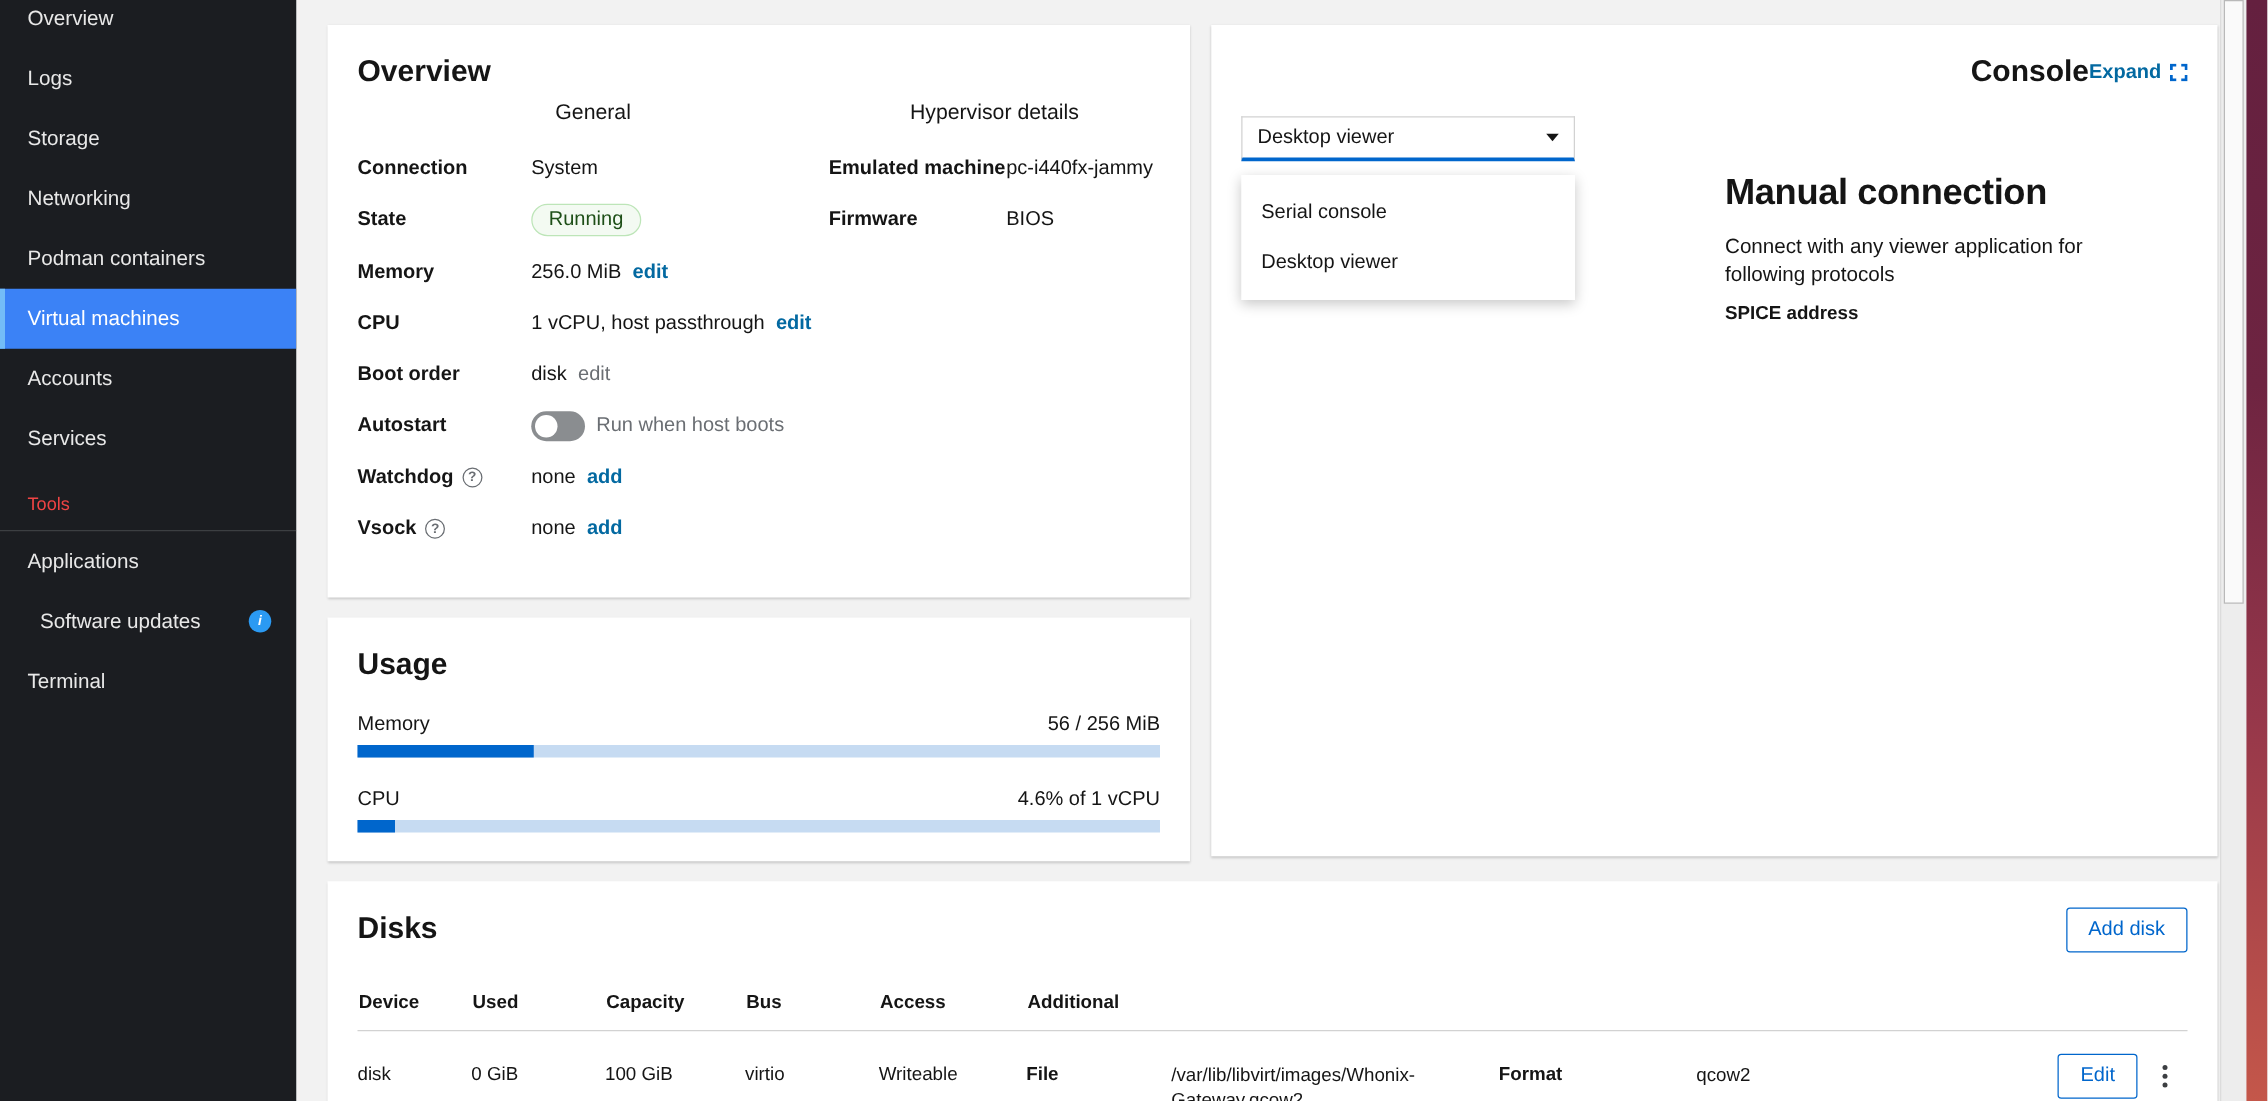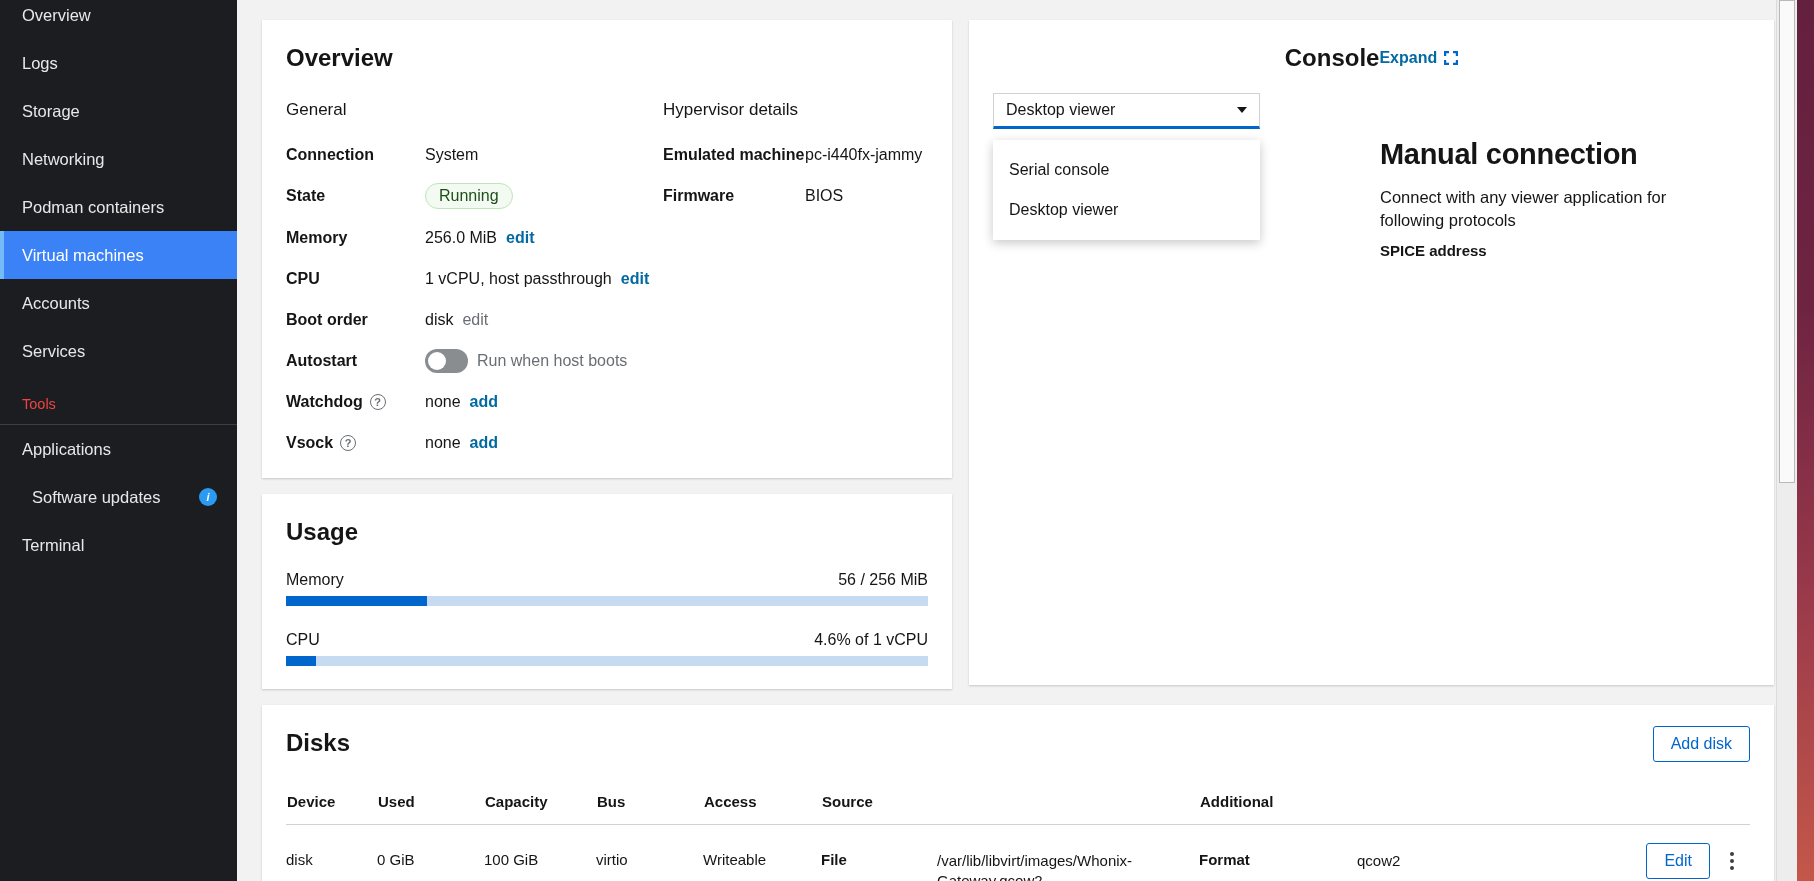--- a/index.html
+++ b/index.html
@@ -44,21 +44,21 @@
     display: grid;
     grid-template-columns: 690px 805px;
     gap: 16px 17px;
     align-items: start;
   }
   .card { background: #fff; box-shadow: 0 1px 2px rgba(3,3,3,0.18); padding: 24px; }
   .card-title { font-size: 24px; font-weight: 700; color: #151515; }
 
   
   #overview-card { height: 458px; }
-  .overview-body { margin-top: 28px; display: grid; grid-template-columns: 377px 1fr; }
+  .overview-body { margin-top: 8px; display: grid; grid-template-columns: 377px 1fr; text-align: center; }
   .fieldgroup-heading { font-size: 17px; font-weight: 400; margin-bottom: 22px; }
   .dl-row {
     display: grid; align-items: center;
     margin-bottom: 16px; min-height: 25px; font-size: 16px;
   }
   .col-general .dl-row { grid-template-columns: 139px 1fr; }
   .col-hyper   .dl-row { grid-template-columns: 142px 1fr; }
   .dt { font-weight: 700; display: flex; align-items: center; }
   .dd { display: flex; align-items: center; gap: 9px; }
   .link { color: #0369a1; cursor: pointer; text-decoration: none; font-weight: bold; }
@@ -79,21 +79,21 @@
   }
   .help-icon {
     display: inline-flex; align-items: center; justify-content: center;
     width: 16px; height: 16px; margin-left: 7px;
     border: 1px solid #6a6e73; border-radius: 50%;
     color: #6a6e73; font-size: 11px; cursor: pointer;
   }
 
   
   #console-card { grid-column: 2; grid-row: 1 / 3; height: 665px; position: relative; }
-  .console-header { display: flex; justify-content: center; align-items: center; }
+  .console-header { display: flex; justify-content: flex-end; align-items: center; }
   .expand-link { display: flex; align-items: center; gap: 7px; font-size: 16px; }
   .select-toggle {
     width: 267px; height: 36px; margin-top: 21px;
     background: #fff; border: 1px solid #d2d2d2; border-bottom: 3px solid #0066cc;
     display: flex; align-items: center; justify-content: space-between;
     padding: 0 12px; font-size: 16px; cursor: pointer;
   }
   .caret-down {
     width: 0; height: 0;
     border-left: 5px solid transparent; border-right: 5px solid transparent;
@@ -332,21 +332,20 @@
       <h2 class="card-title">Disks</h2>
       <button class="btn-outline add-disk">Add disk</button>
 
       <div class="disk-table">
         <div class="t-cols thead">
           <span>Device</span>
           <span>Used</span>
           <span>Capacity</span>
           <span>Bus</span>
           <span>Access</span>
-          <span>Source</span>
           <span>Additional</span>
           <span></span>
         </div>
 
         <div class="t-cols trow">
           <span>disk</span>
           <span>0 GiB</span>
           <span>100 GiB</span>
           <span>virtio</span>
           <span>Writeable</span>

